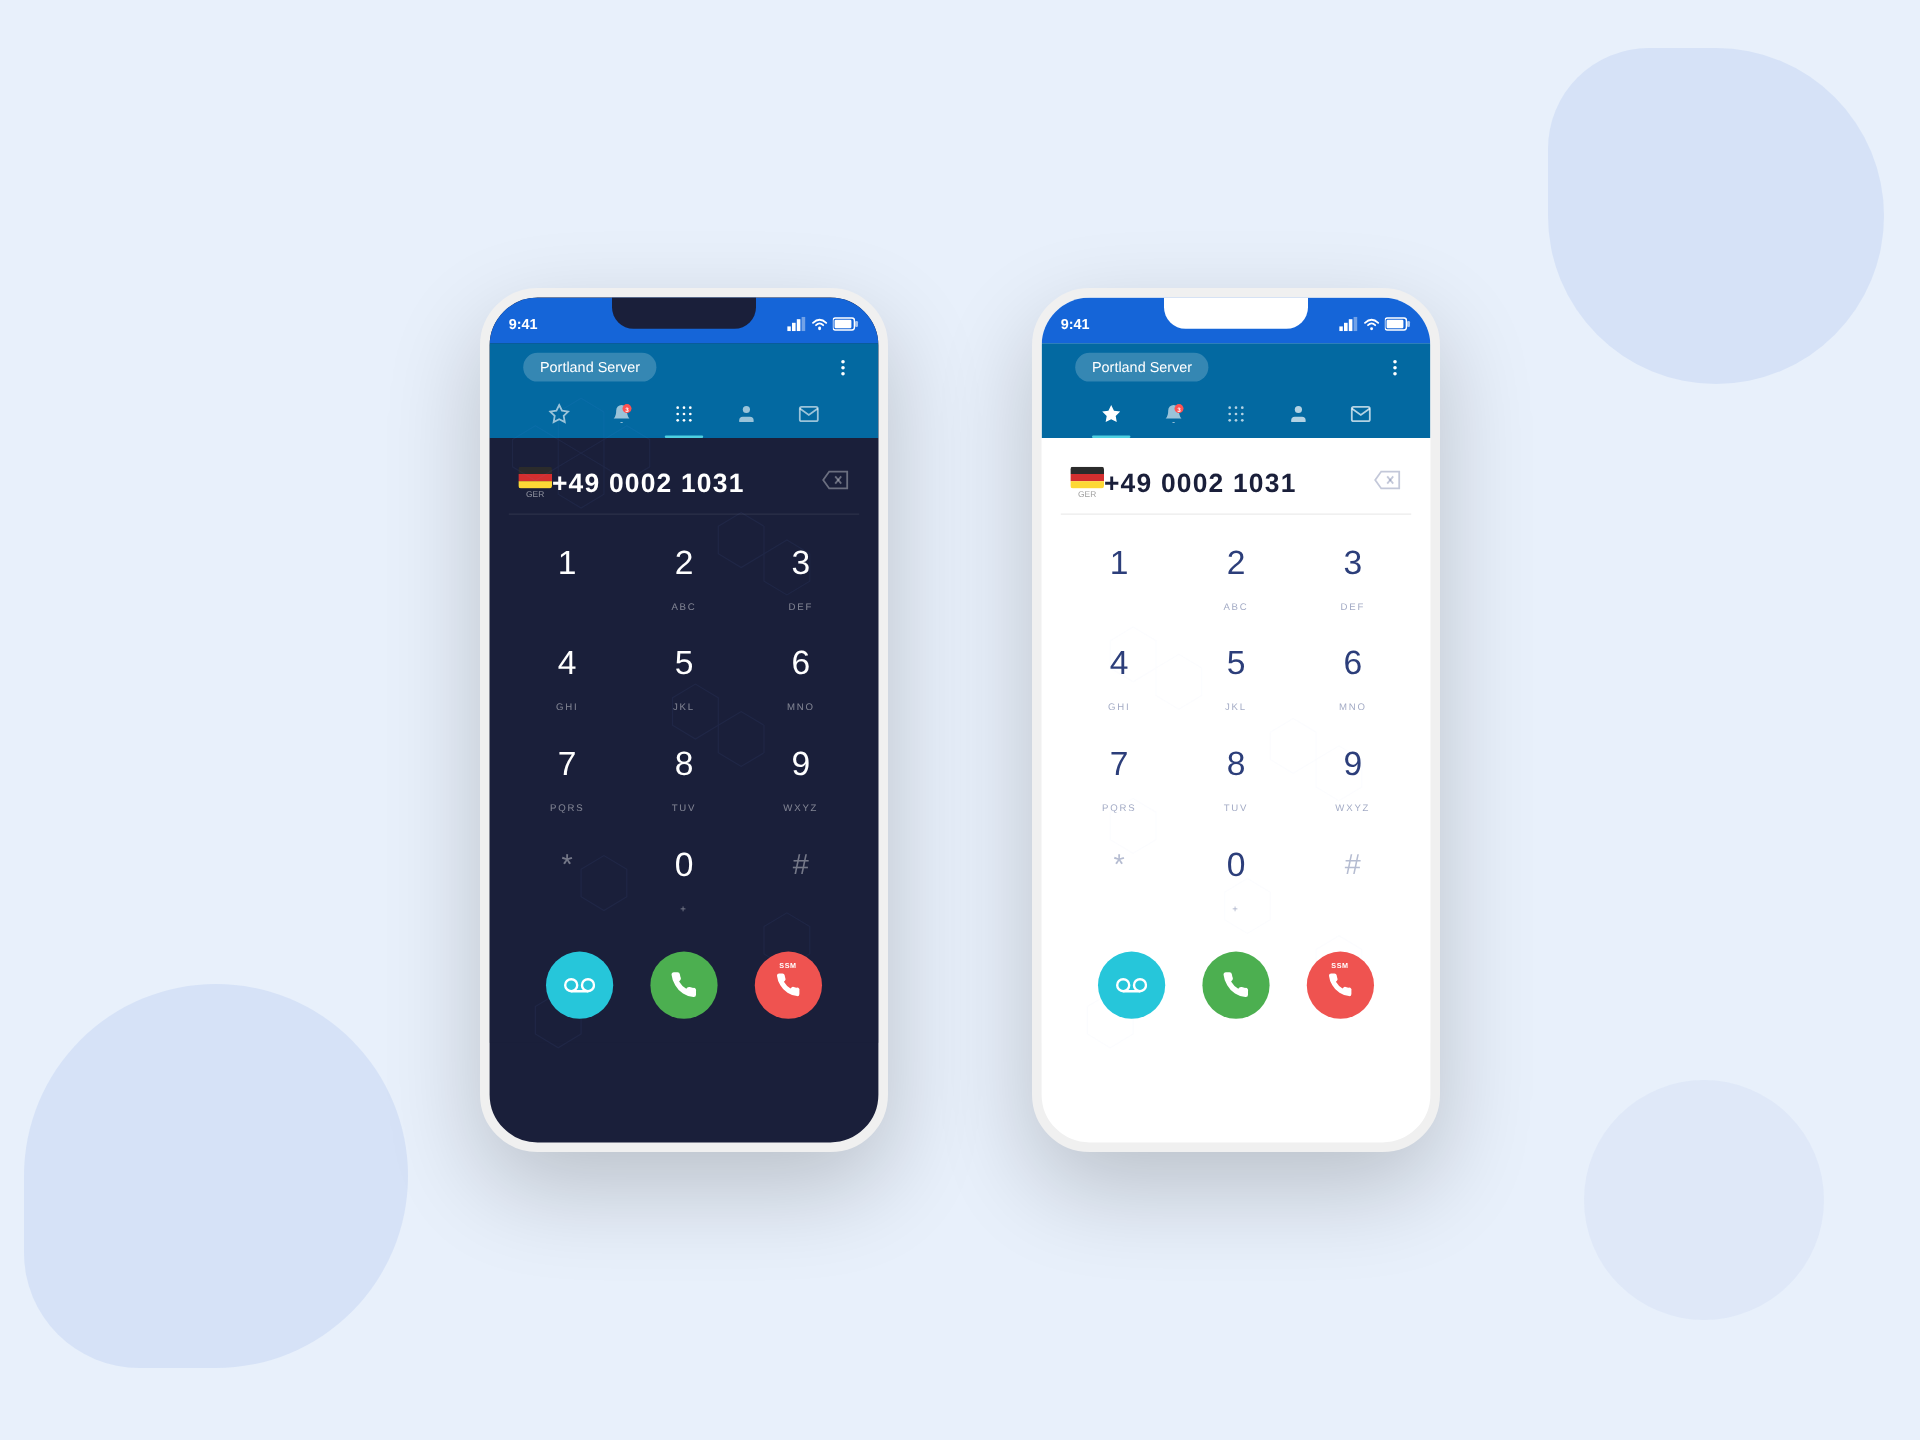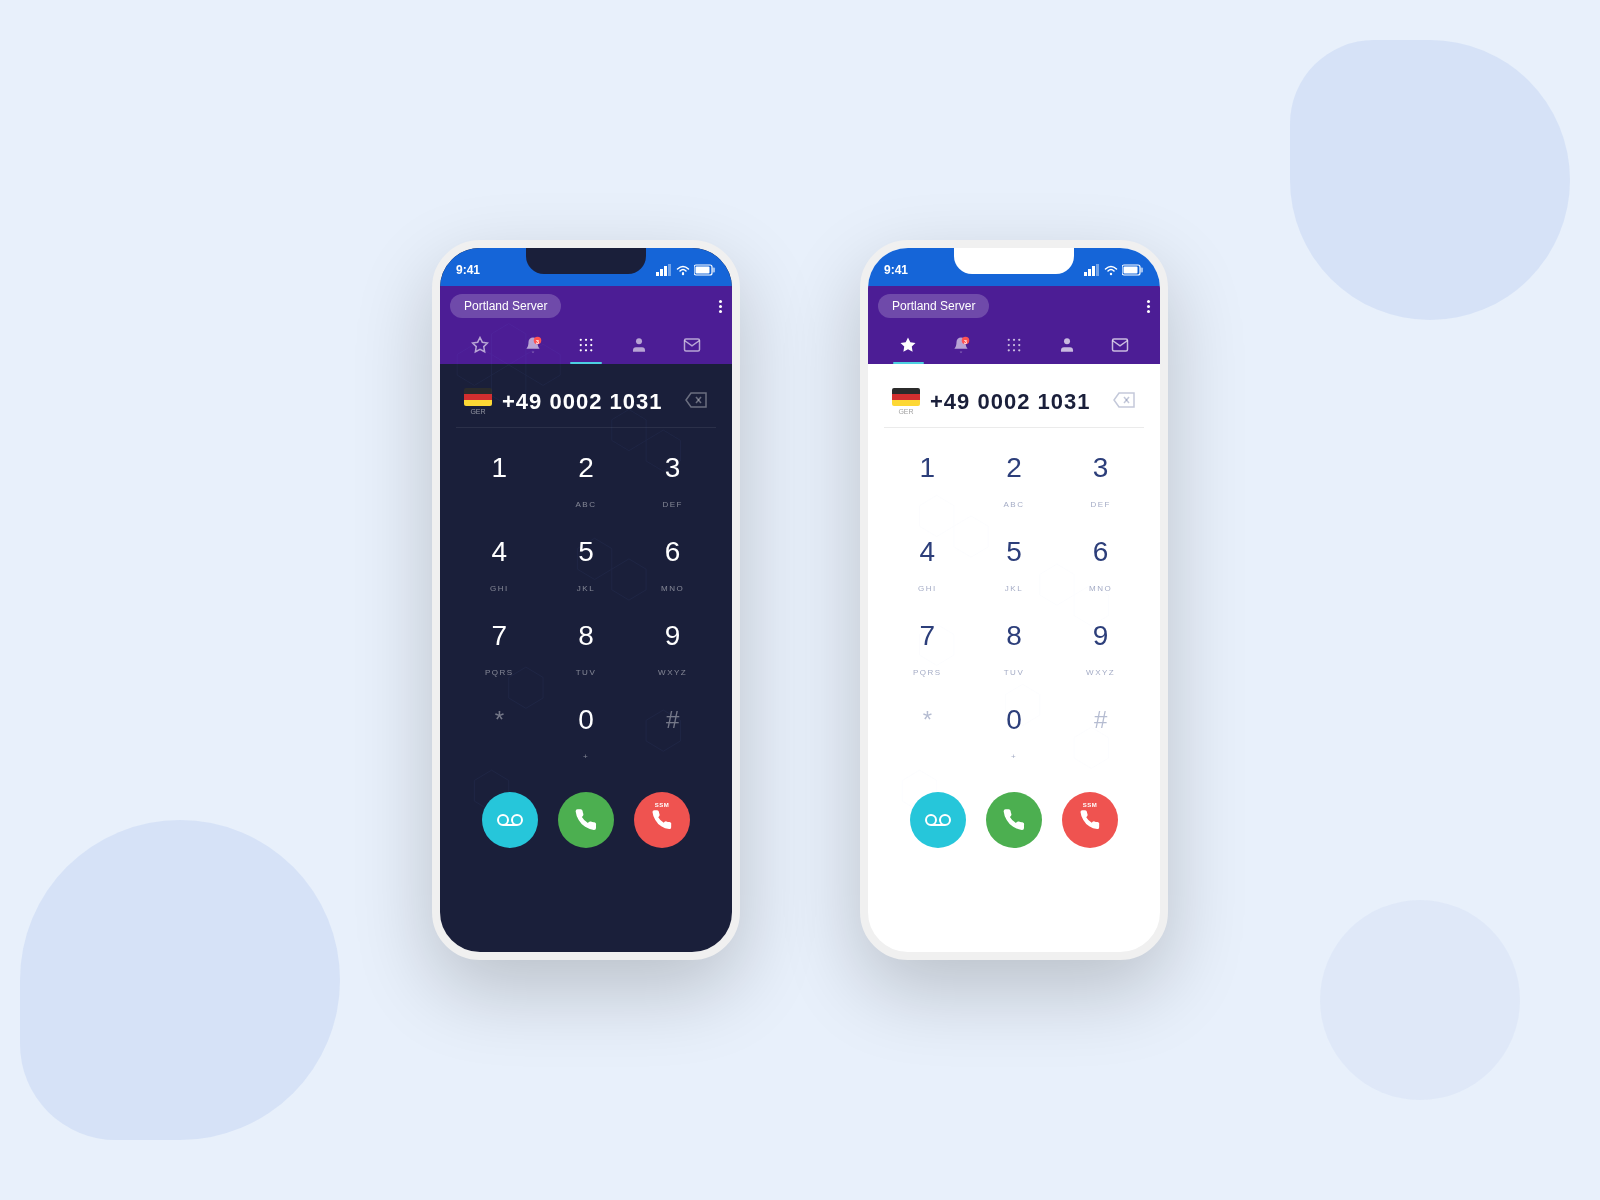--- a/index.html
+++ b/index.html
@@ -21,21 +21,21 @@
       position: absolute;
       border-radius: 50%;
       background: rgba(180, 200, 240, 0.35);
     }
     .bg-blob-1 { width: 320px; height: 320px; bottom: 60px; left: 20px; border-radius: 50% 50% 50% 30%; }
     .bg-blob-2 { width: 280px; height: 280px; top: 40px; right: 30px; border-radius: 30% 50% 50% 50%; }
     .bg-blob-3 { width: 200px; height: 200px; bottom: 100px; right: 80px; border-radius: 50%; opacity: 0.5; }
 
     
     .phone {
-      width: 308px;
+      width: 340px;
       height: 720px;
       border-radius: 48px;
       position: relative;
       overflow: hidden;
       box-shadow: 0 30px 80px rgba(0,0,0,0.2);
     }
 
     .phone-dark {
       background: #1a1f3a;
       border: 8px solid #f0f0f0;
@@ -79,22 +79,22 @@
       display: flex;
       align-items: center;
       gap: 4px;
     }
     .status-icons svg {
       fill: white;
     }
 
     
     .app-header {
-      background: #4c1d95;
-      padding: 8px 10px 0;
+      background: #0369a1;
+      padding: 8px 28px 0;
     }
 
     .header-top {
       display: flex;
       align-items: center;
       justify-content: space-between;
       margin-bottom: 10px;
     }
 
     .server-badge {
@@ -178,21 +178,20 @@
       margin-bottom: 8px;
     }
 
     .phone-light .number-display {
       border-bottom-color: rgba(0,0,0,0.08);
     }
 
     .number-left {
       display: flex;
       align-items: center;
-      gap: 10px;
     }
 
     .flag-container {
       display: flex;
       flex-direction: column;
       align-items: center;
     }
 
     .flag {
       width: 28px;

